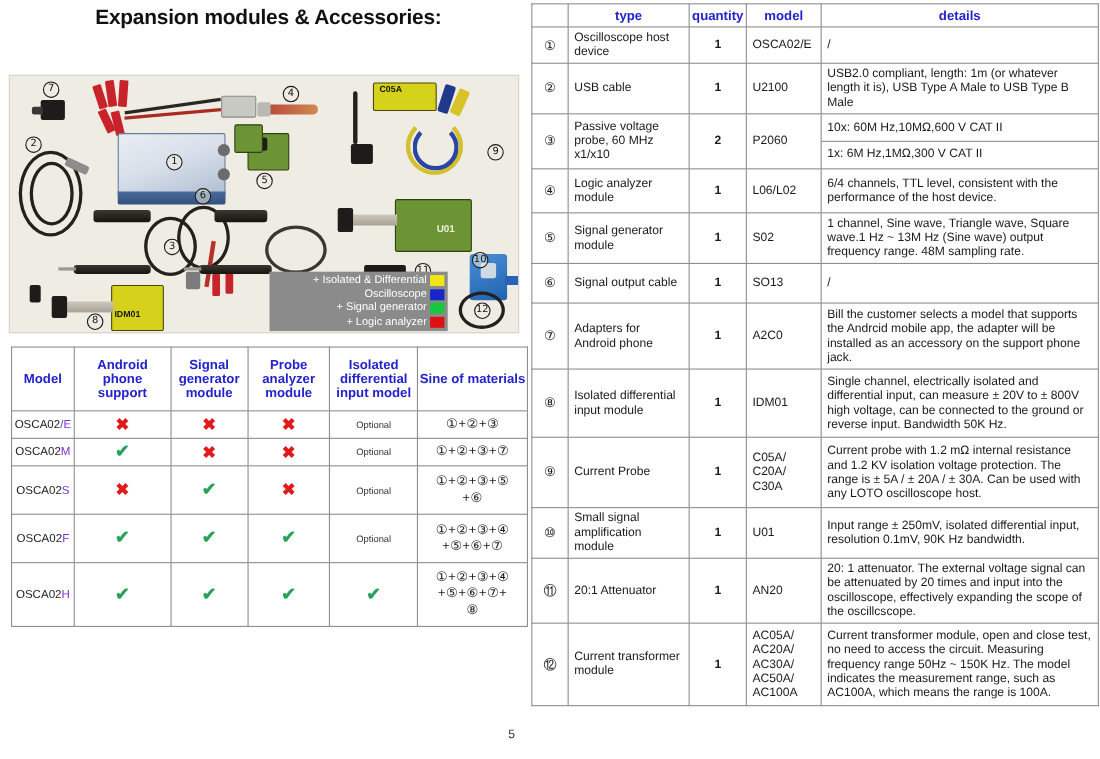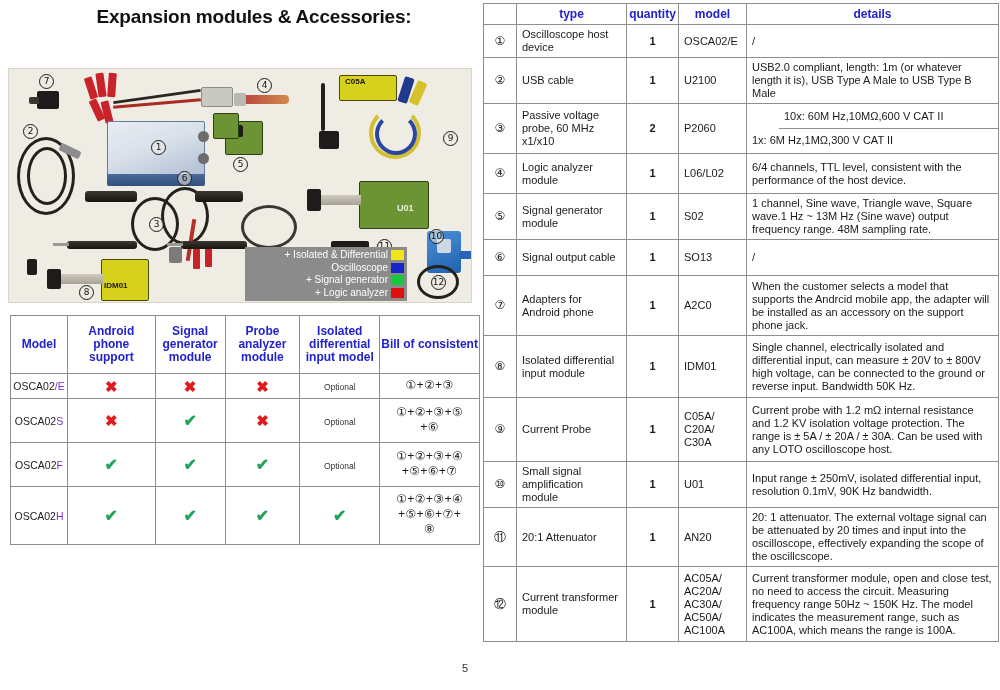--- a/index.html
+++ b/index.html
@@ -17,21 +17,21 @@
   }
 
   
   #left-col {
     position: absolute; left: 0; top: 0;
     width: 480px; height: 690px;
   }
 
   #page-title {
     position: absolute;
-    left: 14px; top: 6px; width: 480px;
+    left: 4px; top: 6px; width: 480px;
     text-align: center;
     font-size: 19px;
     font-weight: bold;
     color: #111;
     letter-spacing: -0.2px;
   }
 
   
   #photo {
     position: absolute;
@@ -200,21 +200,21 @@
   }
   #acc-table td.typ { text-align: left; }
   #acc-table td.qty { text-align: center; font-weight: bold; font-size: 11px; }
   #acc-table td.mdl { text-align: left; }
   #acc-table td.det { text-align: left; }
   #acc-table td.det-split { padding: 0; }
   #acc-table td.det-split .half {
     padding: 5px 5px;
     height: 50%;
   }
-  #acc-table td.det-split .half.top { border-bottom: 1px solid #8e8e8e; margin-left: 32px; }
+  #acc-table td.det-split .half.top { border-bottom: 1px solid #8e8e8e; }
   #acc-table col.k-idx { width: 33px; }
   #acc-table col.k-typ { width: 110px; }
   #acc-table col.k-qty { width: 52px; }
   #acc-table col.k-mdl { width: 68px; }
   #acc-table col.k-det { width: 252px; }
 </style>
 </head>
 <body>
 
 <div id="page">
@@ -357,33 +357,43 @@
             <span>Probe</span><br>
             <span>analyzer</span><br>
             <span>module</span>
           </th>
           <th>
             <span>Isolated</span><br>
             <span>differential</span><br>
             <span>input  model</span>
           </th>
           <th>
-            <span>Bill of consistent</span>
+            <span>Sine of materials</span>
           </th>
         </tr>
       </thead>
       <tbody id="matrix-body">
           <tr style="height: 25px;">
             <td class="model-cell"><span>OSCA02</span><span class="sfx">/E</span></td>
             <td><span class="mark-no">✖</span></td>
             <td><span class="mark-no">✖</span></td>
             <td><span class="mark-no">✖</span></td>
             <td><span class="opt">Optional</span></td>
             <td class="bom">
               <div>①+②+③</div>
+            </td>
+          </tr>
+          <tr style="height: 25px;">
+            <td class="model-cell"><span>OSCA02</span><span class="sfx">M</span></td>
+            <td><span class="mark-yes">✔</span></td>
+            <td><span class="mark-no">✖</span></td>
+            <td><span class="mark-no">✖</span></td>
+            <td><span class="opt">Optional</span></td>
+            <td class="bom">
+              <div>①+②+③+⑦</div>
             </td>
           </tr>
           <tr style="height: 44px;">
             <td class="model-cell"><span>OSCA02</span><span class="sfx">S</span></td>
             <td><span class="mark-no">✖</span></td>
             <td><span class="mark-yes">✔</span></td>
             <td><span class="mark-no">✖</span></td>
             <td><span class="opt">Optional</span></td>
             <td class="bom">
               <div>①+②+③+⑤</div>
@@ -480,21 +490,21 @@
           <td class="typ">Signal output cable</td>
           <td class="qty">1</td>
           <td class="mdl">SO13</td>
           <td class="det">/</td>
         </tr>
         <tr style="height: 60px;">
           <td class="idx">⑦</td>
           <td class="typ">Adapters for Android phone</td>
           <td class="qty">1</td>
           <td class="mdl">A2C0</td>
-          <td class="det">When the customer selects a model that supports the Andrcid mobile app, the adapter will be installed as an accessory on the support phone jack.</td>
+          <td class="det">Bill the customer selects a model that supports the Andrcid mobile app, the adapter will be installed as an accessory on the support phone jack.</td>
         </tr>
         <tr style="height: 62px;">
           <td class="idx">⑧</td>
           <td class="typ">Isolated differential input module</td>
           <td class="qty">1</td>
           <td class="mdl">IDM01</td>
           <td class="det">Single channel, electrically isolated and differential input, can measure ± 20V to ± 800V high voltage, can be connected to the ground or reverse input. Bandwidth 50K Hz.</td>
         </tr>
         <tr style="height: 64px;">
           <td class="idx">⑨</td>

